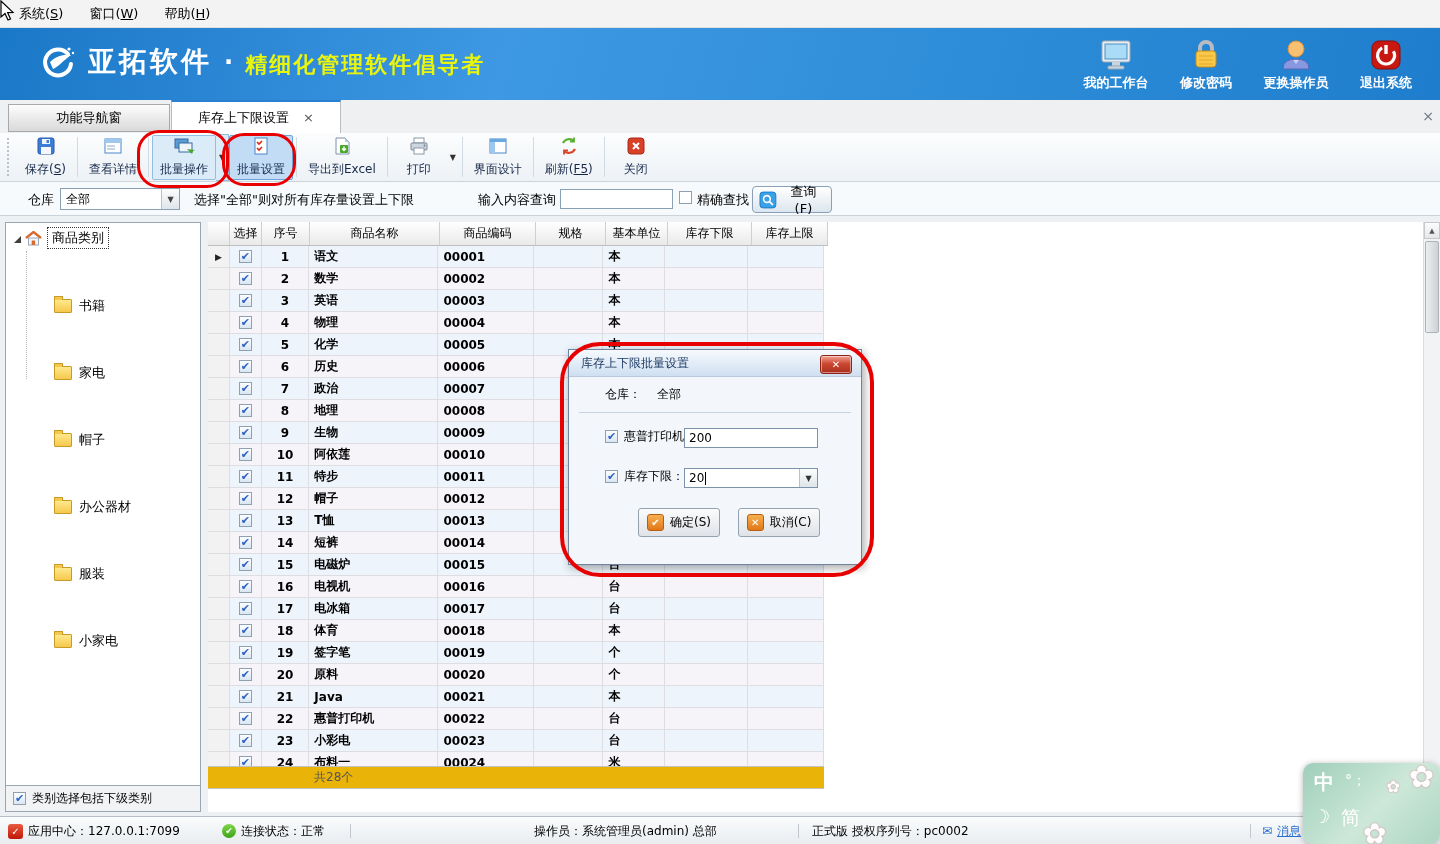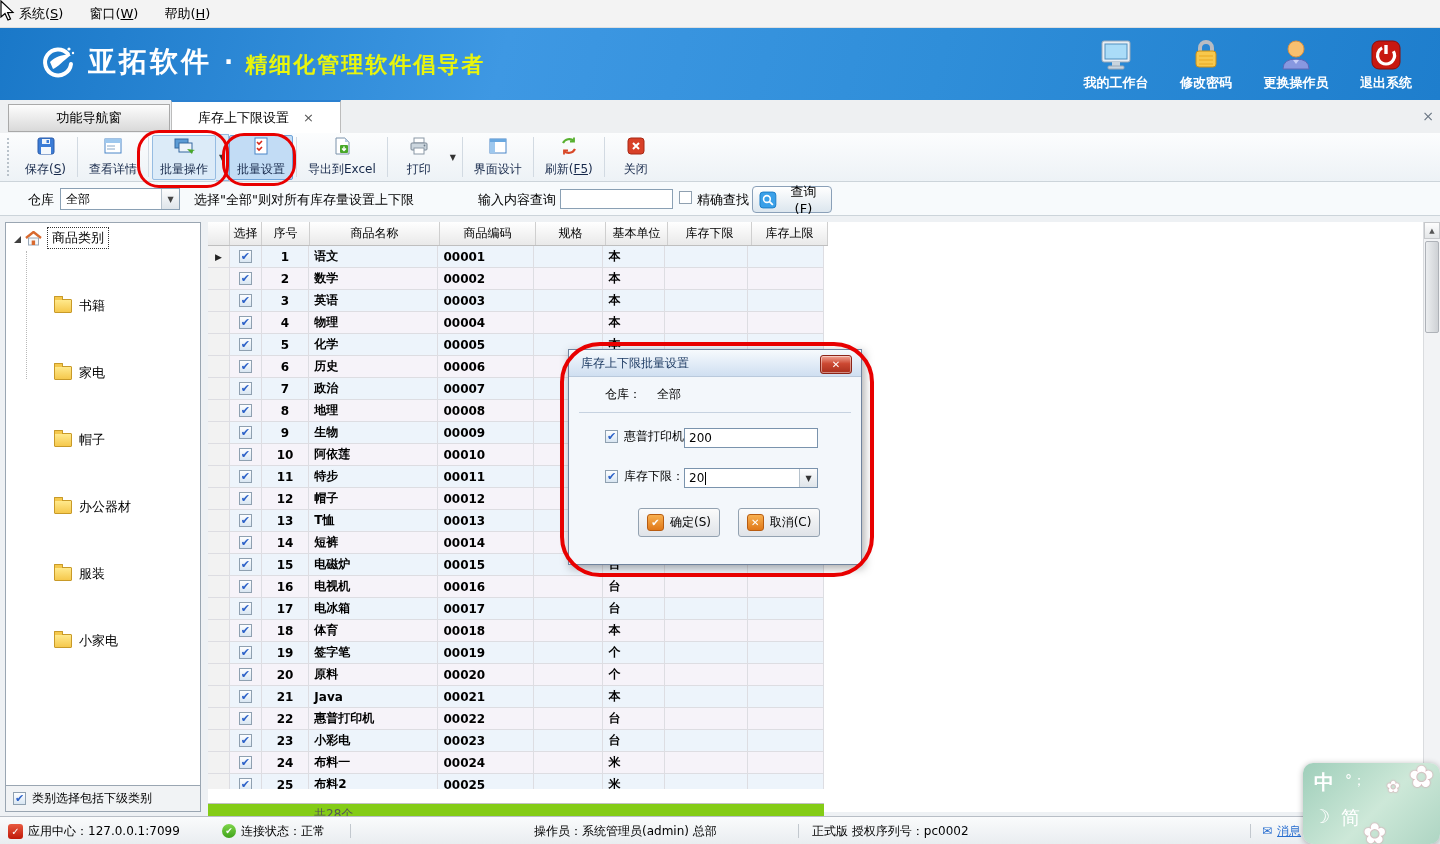--- a/index.html
+++ b/index.html
@@ -80,21 +80,21 @@
                 font-size:12px;box-sizing:border-box;height:100%;}
   .grows{position:absolute;left:0;top:24px;width:616px;height:543px;overflow:hidden;}
   .grow{display:flex;height:22px;box-sizing:border-box;}
   .grow.odd{background:#edf4fb;}
   .grow.even{background:#f6f3f9;}
   .gc{border-right:1px solid #dddde2;border-bottom:1px solid #dddde2;box-sizing:border-box;height:22px;
       display:flex;align-items:center;font-weight:bold;font-size:12px;overflow:hidden;}
   .gc.ind{background:#f2f2f2;justify-content:center;font-size:9px;color:#222;font-weight:normal;}
   .gc.ctr{justify-content:center;}
   .gc.pl{padding-left:5px;}
-  .gfoot{position:absolute;left:0;top:581px;width:616px;height:23px;background:#84cc16;
+  .gfoot{position:absolute;left:0;top:544px;width:616px;height:23px;background:#eab308;
          border-top:1px solid #c2c2c2;border-bottom:1px solid #c2c2c2;box-sizing:border-box;
          display:flex;align-items:center;padding-left:106px;color:#555;}
   
   .vscroll{left:1423px;top:222px;width:17px;height:590px;background:#f2f3f5;border-left:1px solid #dadcdf;box-sizing:border-box;}
   .vs-btn{position:absolute;left:0;width:16px;height:17px;background:linear-gradient(#fdfdfd,#e4e6e8);
           border:1px solid #c6c8cb;box-sizing:border-box;display:flex;align-items:center;justify-content:center;
           font-size:7px;color:#555;}
   .vs-thumb{position:absolute;left:1px;top:19px;width:14px;height:92px;background:linear-gradient(90deg,#eceef0,#ced1d5);
             border:1px solid #aeb2b8;border-radius:2px;box-sizing:border-box;}
   

